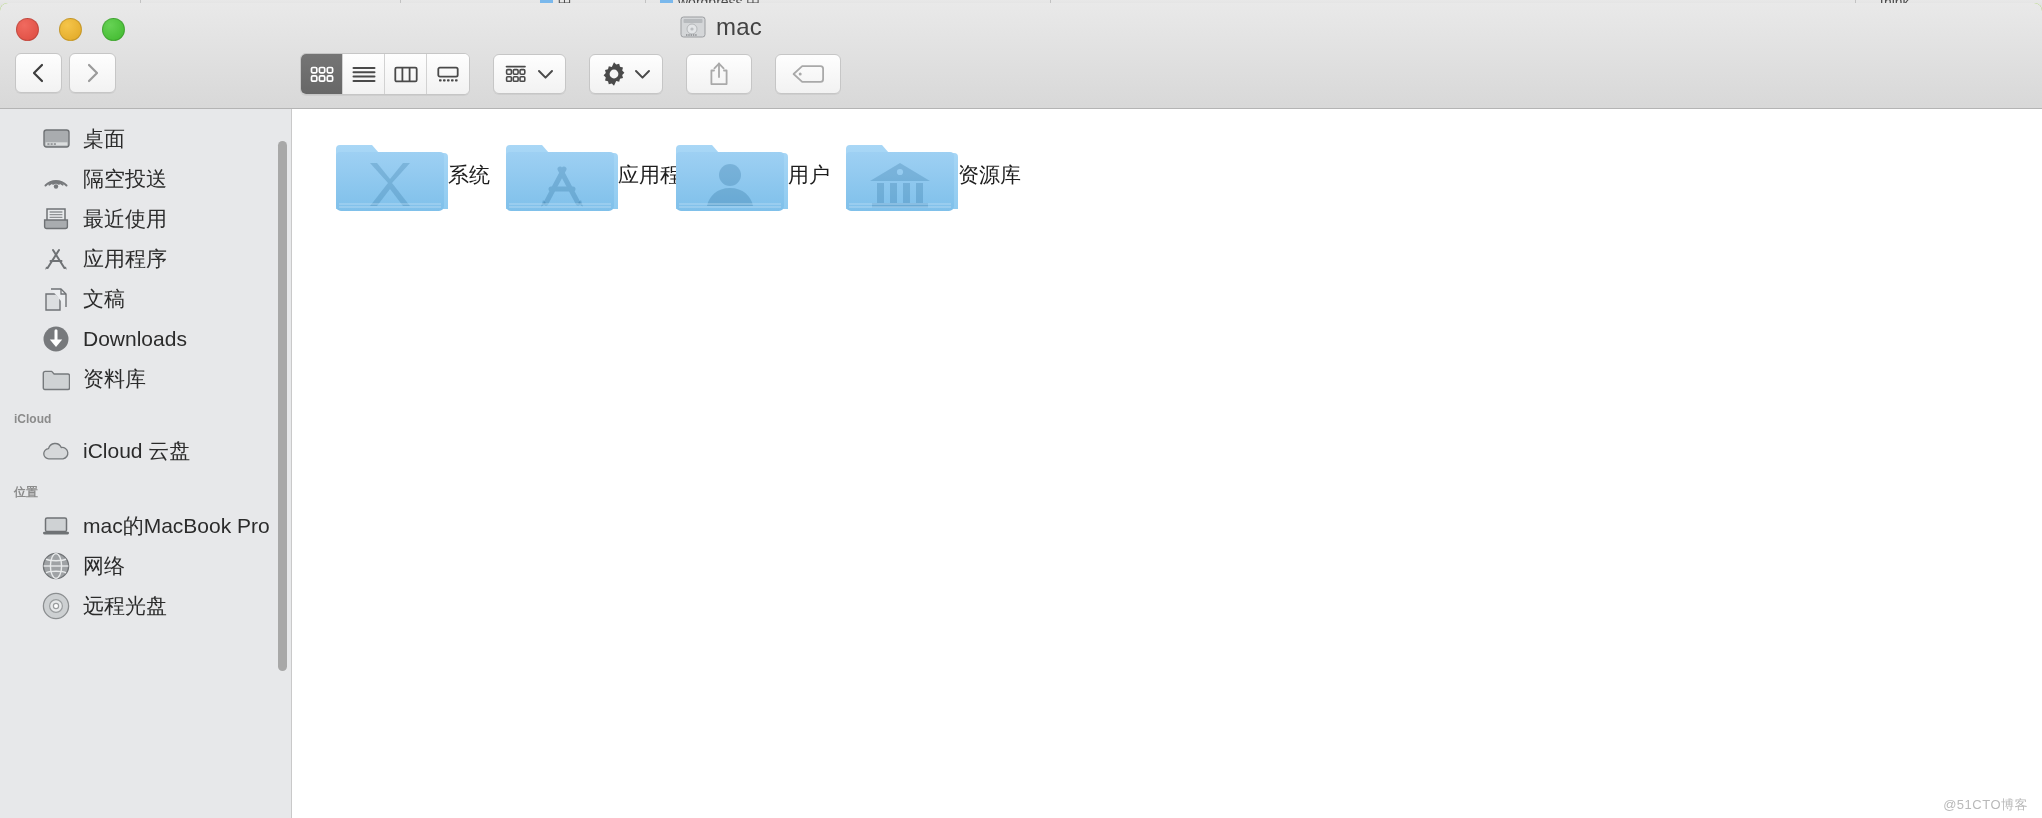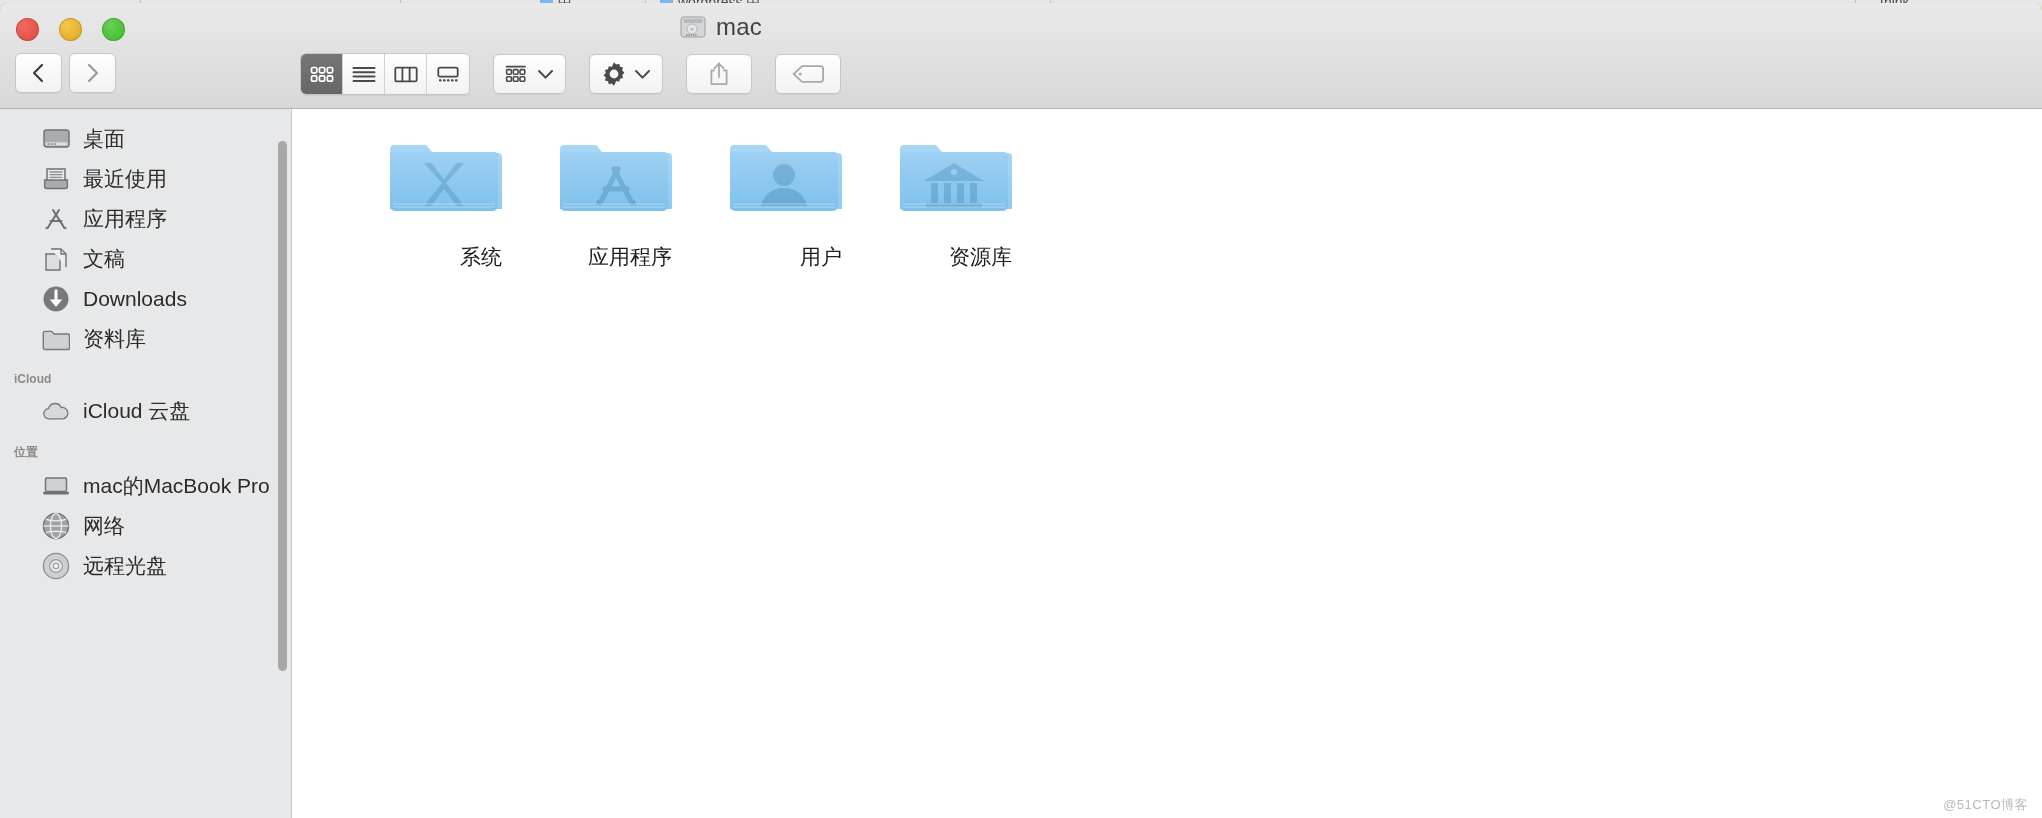--- a/index.html
+++ b/index.html
@@ -229,22 +229,22 @@
     background: #ffffff;
     padding: 22px 0 0 40px;
   }
   #icon-grid {
     display: flex;
     gap: 0;
   }
   .file-item {
     width: 170px;
     display: flex;
-    flex-direction: column;
-    align-items: flex-end;
+    flex-direction: row;
+    align-items: flex-start;
     padding-top: 6px;
   }
   .folder-icon {
     width: 116px; height: 82px;
     position: relative;
   }
   .file-label {
     margin-top: 24px;
     font-size: 21px;
     color: #1d1d1d;
@@ -427,20 +427,33 @@
             <g fill="#8e9194">
               <rect x="4.4" y="15.2" width="2.1" height="1.7"></rect>
               <rect x="7.6" y="15.2" width="2.1" height="1.7"></rect>
               <rect x="10.8" y="15.2" width="2.1" height="1.7"></rect>
             </g>
           </svg>
         </span>
         <span>桌面</span>
       </div>
 
+      <div class="side-item">
+        <span class="ico">
+          <svg width="28" height="28" viewBox="0 0 28 28">
+            <g fill="none" stroke="#77797c" stroke-width="2" stroke-linecap="round">
+              <path d="M3.5 20.5a14.5 14.5 0 0 1 21 0"></path>
+              <path d="M7.3 19.6a10 10 0 0 1 13.4 0"></path>
+              <path d="M11 18.8a5.5 5.5 0 0 1 6 0"></path>
+            </g>
+            <circle cx="14" cy="21.5" r="2.2" fill="#77797c"></circle>
+          </svg>
+        </span>
+        <span>隔空投送</span>
+      </div>
 
       <div class="side-item">
         <span class="ico">
           <svg width="26" height="24" viewBox="0 0 26 24">
             <path d="M4 2h18v12H4z" fill="#e8eaec" stroke="#6f7275" stroke-width="1.5"></path>
             <g stroke="#8e9194" stroke-width="1.3">
               <line x1="6.6" y1="5" x2="19.4" y2="5"></line>
               <line x1="6.6" y1="7.7" x2="19.4" y2="7.7"></line>
               <line x1="6.6" y1="10.4" x2="19.4" y2="10.4"></line>
             </g>

